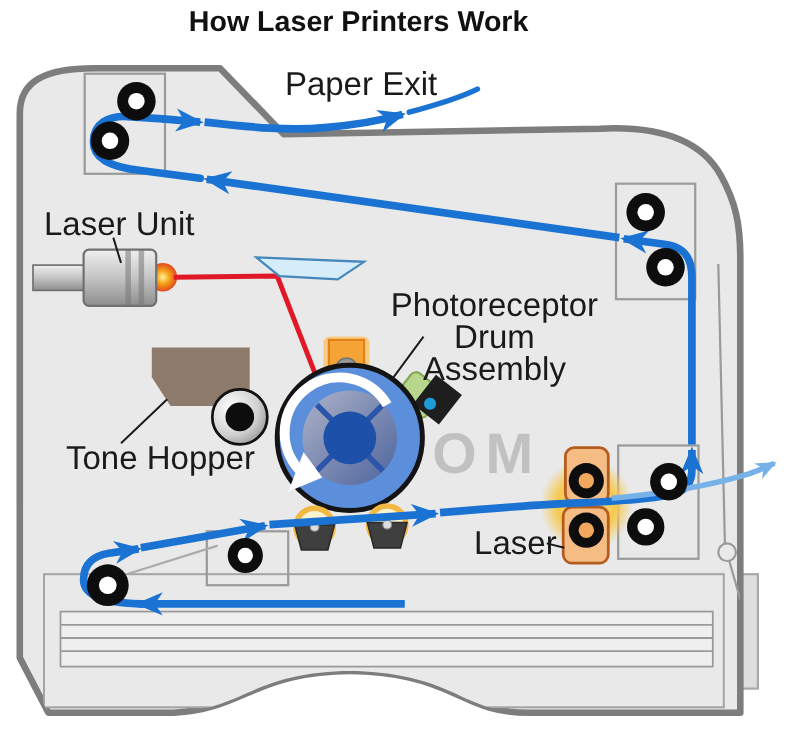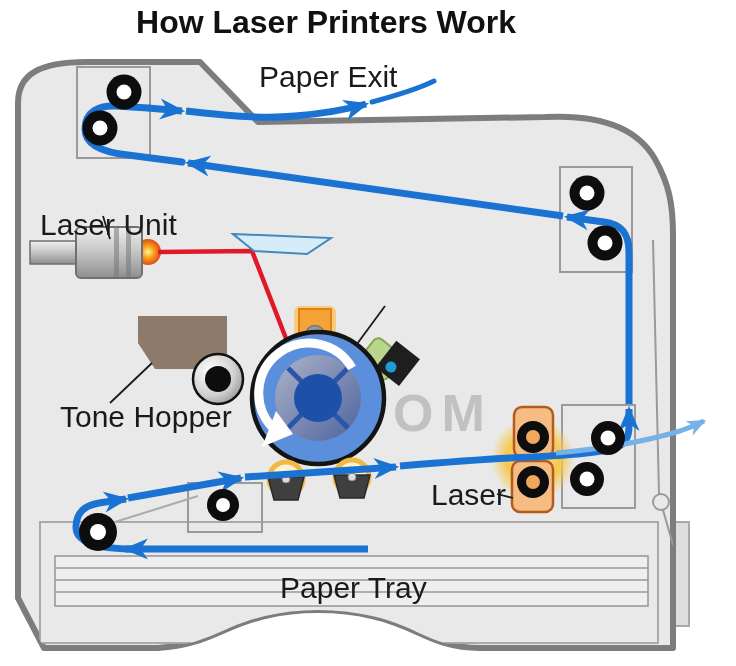--- a/index.html
+++ b/index.html
@@ -1,21 +1,21 @@
 <!DOCTYPE html>
 <html><head>
 <meta charset="utf-8">
 <style>
   html,body{margin:0;padding:0;background:#fff;}
   #stage{position:relative;width:736px;height:666px;background:#ffffff;overflow:hidden;
          font-family:"Liberation Sans","DejaVu Sans",sans-serif;}
   svg{position:absolute;left:0;top:0;}
   .lbl{position:absolute;color:#1a1a1a;font-size:30px;line-height:26px;white-space:nowrap;}
   #title{position:absolute;left:0;top:4px;width:652px;text-align:center;
-         font-size:32px;font-weight:bold;color:#111;}
+         font-size:26px;font-weight:bold;color:#111;}
   #photoreceptor-label{left:352px;top:263px;width:195px;text-align:center;line-height:29px;white-space:normal;}
   #watermark{position:absolute;left:393px;top:355px;font-size:52px;font-weight:bold;
              color:rgba(130,130,130,0.38);letter-spacing:8px;margin-top:28px;}
 </style>
 </head>
 <body>
 
 <div id="stage">
 
 <svg width="736" height="666" viewBox="0 0 736 666">
@@ -198,17 +198,20 @@
     <line x1="103" y1="216" x2="110" y2="239"></line>
     <line x1="385" y1="306" x2="357" y2="344"></line>
     <line x1="110" y1="403" x2="152" y2="363"></line>
     <line x1="497" y1="494" x2="513" y2="498"></line>
   </g>
 </svg>
 
   <div id="title">How Laser Printers Work</div>
   <div id="watermark">OM</div>
   <div class="lbl" style="left:259px;top:64px;">Paper Exit</div>
-  <div class="lbl" style="left:40px;top:192px;margin-top:20px;">Laser Unit</div>
+  <div class="lbl" style="left:40px;top:192px;">Laser Unit</div>
+  <div class="lbl" id="photoreceptor-label">
+    <div>Photoreceptor</div>
+    <div>Drum Assembly</div>
+  </div>
   <div class="lbl" style="left:37px;top:404px;margin-left:23px;">Tone Hopper</div>
   <div class="lbl" style="left:431px;top:482px;">Laser</div>
-  <div class="lbl" style="left:280px;top:575px;">Paper Tray</div>
 </div>
 
 </body></html>

